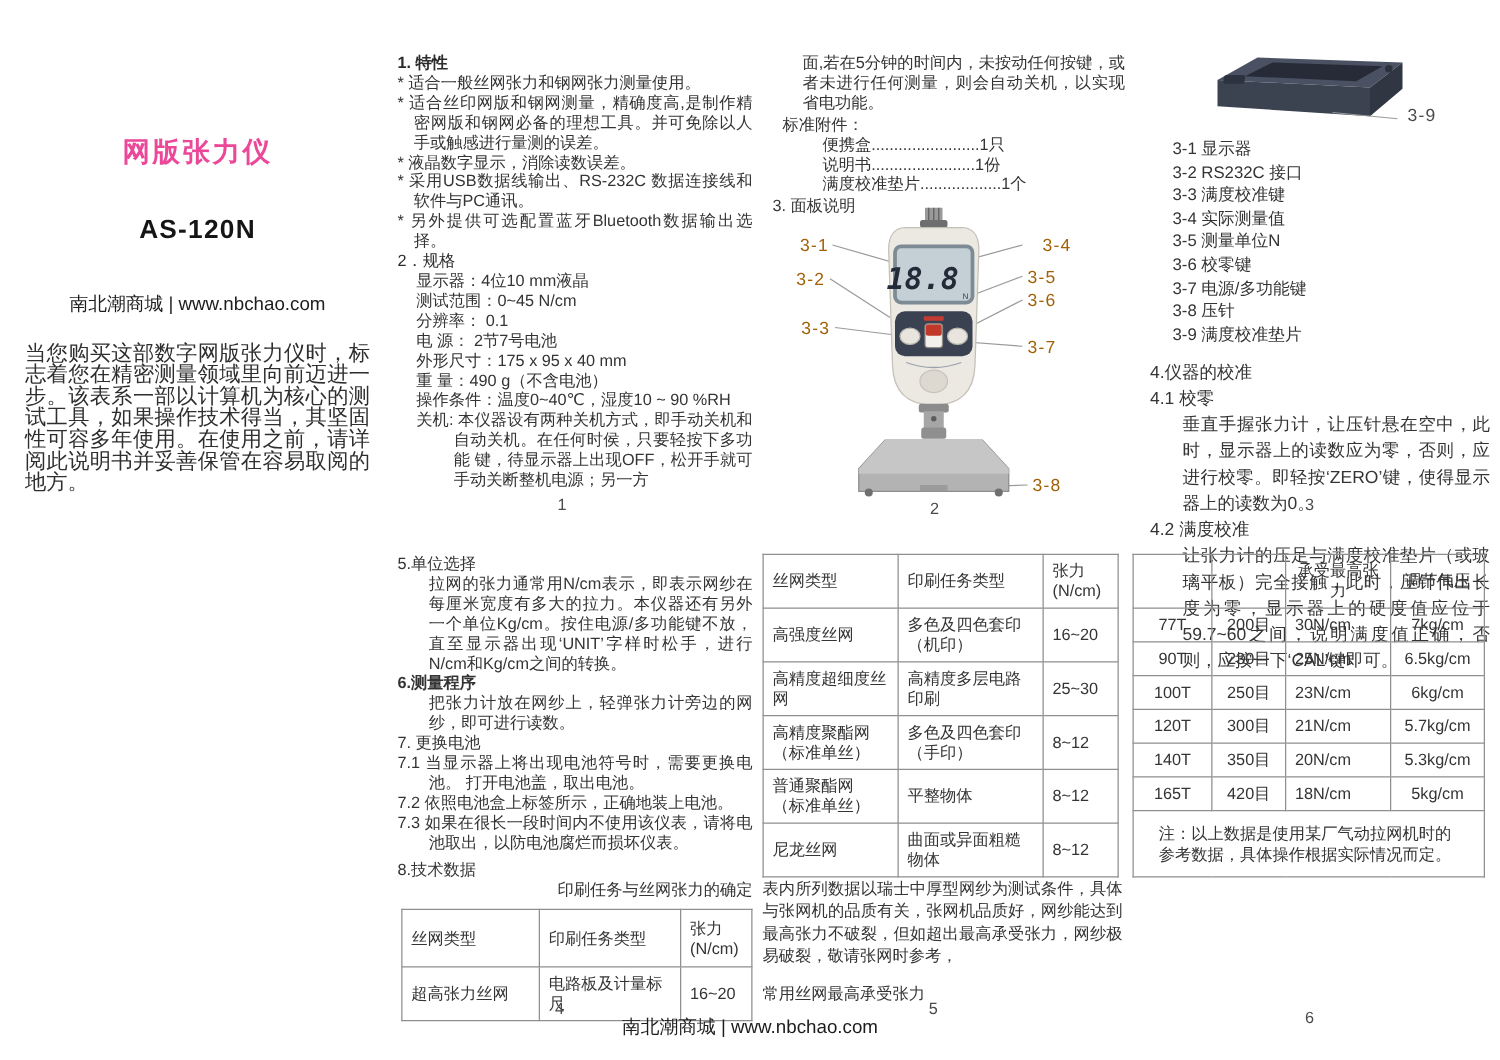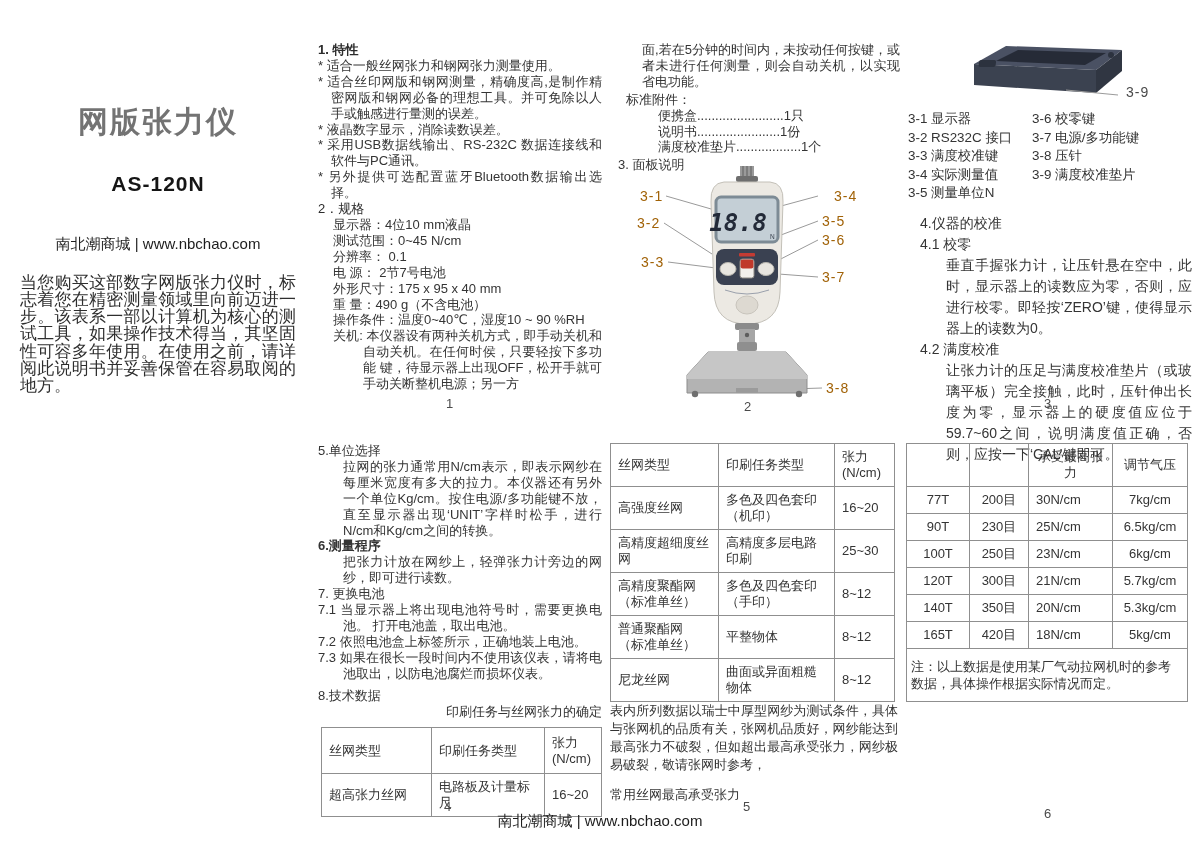--- a/index.html
+++ b/index.html
@@ -9,21 +9,21 @@
     background: #ffffff;
     font-family: "Liberation Sans", "DejaVu Sans", sans-serif;
     color: #2f2f2f;
     overflow: hidden;
   }
   .abs { position: absolute; }
   .col { position: absolute; font-size: 13px; line-height: 15.9px; color: #343434; }
 
   
   .cover { left: 20px; top: 100px; width: 276px; text-align: center; }
-  .cover-title { font-size: 30px; font-weight: bold; color: #737373; letter-spacing: 2px; margin-top: 14px; }
+  .cover-title { font-size: 22px; font-weight: bold; color: #ec4899; letter-spacing: 2px; margin-top: 14px; }
   .cover-model { font-size: 21px; font-weight: bold; color: #151515; margin-top: 46px; letter-spacing: 1px; }
   .cover-brand { font-size: 15px; color: #1d1d1d; margin-top: 44px; }
   .cover-intro { margin-top: 22px; text-align: justify; font-size: 17px; line-height: 17.2px; color: #2e2e2e; }
 
   
   .sec-h { color: #2c2c2c; }
   .semibold { font-weight: 600; }
   .bold { font-weight: bold; }
   .hang1 { padding-left: 13px; text-indent: -13px; text-align: justify; }
   .ind15 { margin-left: 15px; }
@@ -43,34 +43,34 @@
   .panel-head { margin-left: 6px; margin-top: 2px; }
 
   
   .diagram { left: 612px; top: 166px; width: 288px; height: 246px; }
   .callout-label { position: absolute; font-size: 14px; color: #a16207; letter-spacing: 1px; }
 
   
   .tray-wrap { left: 966px; top: 34px; width: 222px; height: 72px; }
   .tray-label { position: absolute; left: 160px; top: 50px; font-size: 14px; color: #4a4a4a; letter-spacing: 1px; }
   .p3col { left: 908px; top: 110px; width: 284px; }
-  .legend { display: flex; line-height: 18.6px; font-size: 13.4px; }
+  .legend { display: flex; margin-left: 30px; line-height: 18.6px; font-size: 13.4px; flex-direction: column; }
   .legend-col1 { width: 124px; }
   .legend-col2 { flex: 1; }
 
   
   table.tbl { border-collapse: collapse; table-layout: fixed; color: #343434; }
   table.tbl td { border: 1px solid #8f8f8f; font-size: 13px; line-height: 16px;
                  padding: 5px 7px; vertical-align: middle; white-space: pre-line;
                  text-align: left; font-weight: normal; overflow: hidden; }
   .tbl4 td { padding: 8px 7px; }
   .tbl4 tr:first-child td { height: 46px; }
   .tbl6 td { padding: 5px 6px; }
   .tbl6 td.c { text-align: center; }
-  .tbl6 .note-cell { padding: 9px 4px; line-height: 17px; }
+  .tbl6 .note-cell { padding: 9px 20px; line-height: 17px; }
 
   
   .pagenum { position: absolute; font-size: 13px; color: #4a4a4a; }
   .footer { position: absolute; left: 0; top: 812px; width: 1200px; text-align: center;
             font-size: 15px; color: #1c1c1c; }
 
   svg { display: block; }
 </style>
 </head>
 <body>

